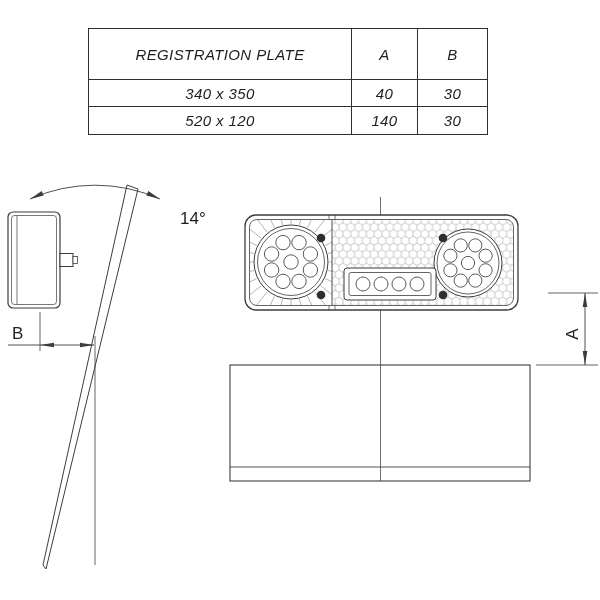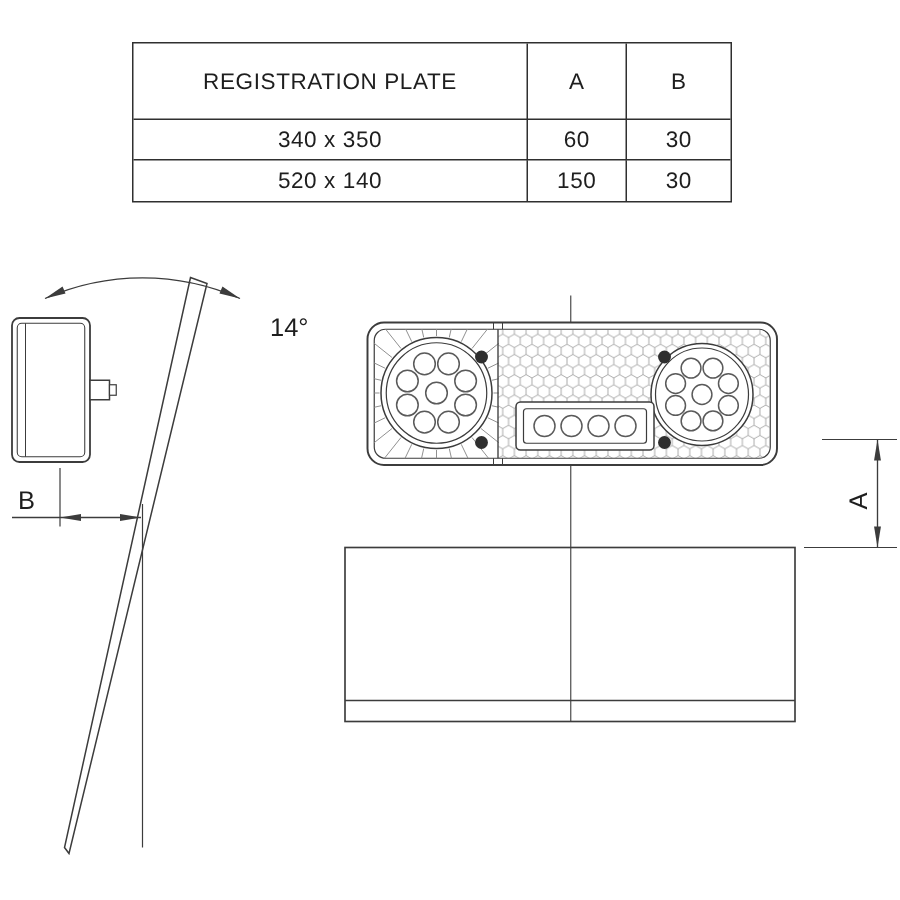--- a/index.html
+++ b/index.html
@@ -4,40 +4,40 @@
 <style>
   html,body{margin:0;padding:0;background:#fff;}
   #canvas{position:relative;width:600px;height:600px;background:#ffffff;overflow:hidden;
           font-family:"Liberation Sans",sans-serif;}
   .tbl{position:absolute;left:88px;top:28px;display:grid;
        grid-template-columns:263px 66px 69px;
        grid-template-rows:51px 27px 27px;
        border:1.6px solid #2f2f2f;background:#fff;}
   .tbl>div{border-right:1.4px solid #2f2f2f;border-bottom:1.4px solid #2f2f2f;
        display:flex;align-items:center;justify-content:center;
-       font-size:15px;color:#1e1e1e;letter-spacing:.4px;}
+       font-size:15px;color:#1e1e1e;letter-spacing:.4px;font-style:italic;}
   .tbl>div:nth-child(3n){border-right:none;}
   .tbl>div:nth-child(n+7){border-bottom:none;}
   svg{position:absolute;left:0;top:0;}
   svg text{font-family:"Liberation Sans",sans-serif;fill:#1e1e1e;font-size:17px;}
 </style>
 </head>
 <body>
 
 <div id="canvas">
 
   <div class="tbl">
     <div>REGISTRATION PLATE</div>
     <div>A</div>
     <div>B</div>
     <div>340 x 350</div>
-    <div>60</div>
+    <div>40</div>
     <div>30</div>
-    <div>520 x 140</div>
-    <div>150</div>
+    <div>520 x 120</div>
+    <div>140</div>
     <div>30</div>
   </div>
 
   <svg width="600" height="600" viewBox="0 0 600 600">
     <defs>
       <pattern id="hexpat" width="7.794" height="13.5" patternUnits="userSpaceOnUse">
         <path d="M3.897 0 L7.794 2.25 L7.794 6.75 L3.897 9 L0 6.75 L0 2.25 Z M3.897 9 L3.897 13.5" fill="none" stroke="#9a9a9a" stroke-width="0.55"></path>
       </pattern>
       <clipPath id="clipInner">
           <rect x="249.5" y="219.5" width="264" height="86" rx="7.5"></rect>

